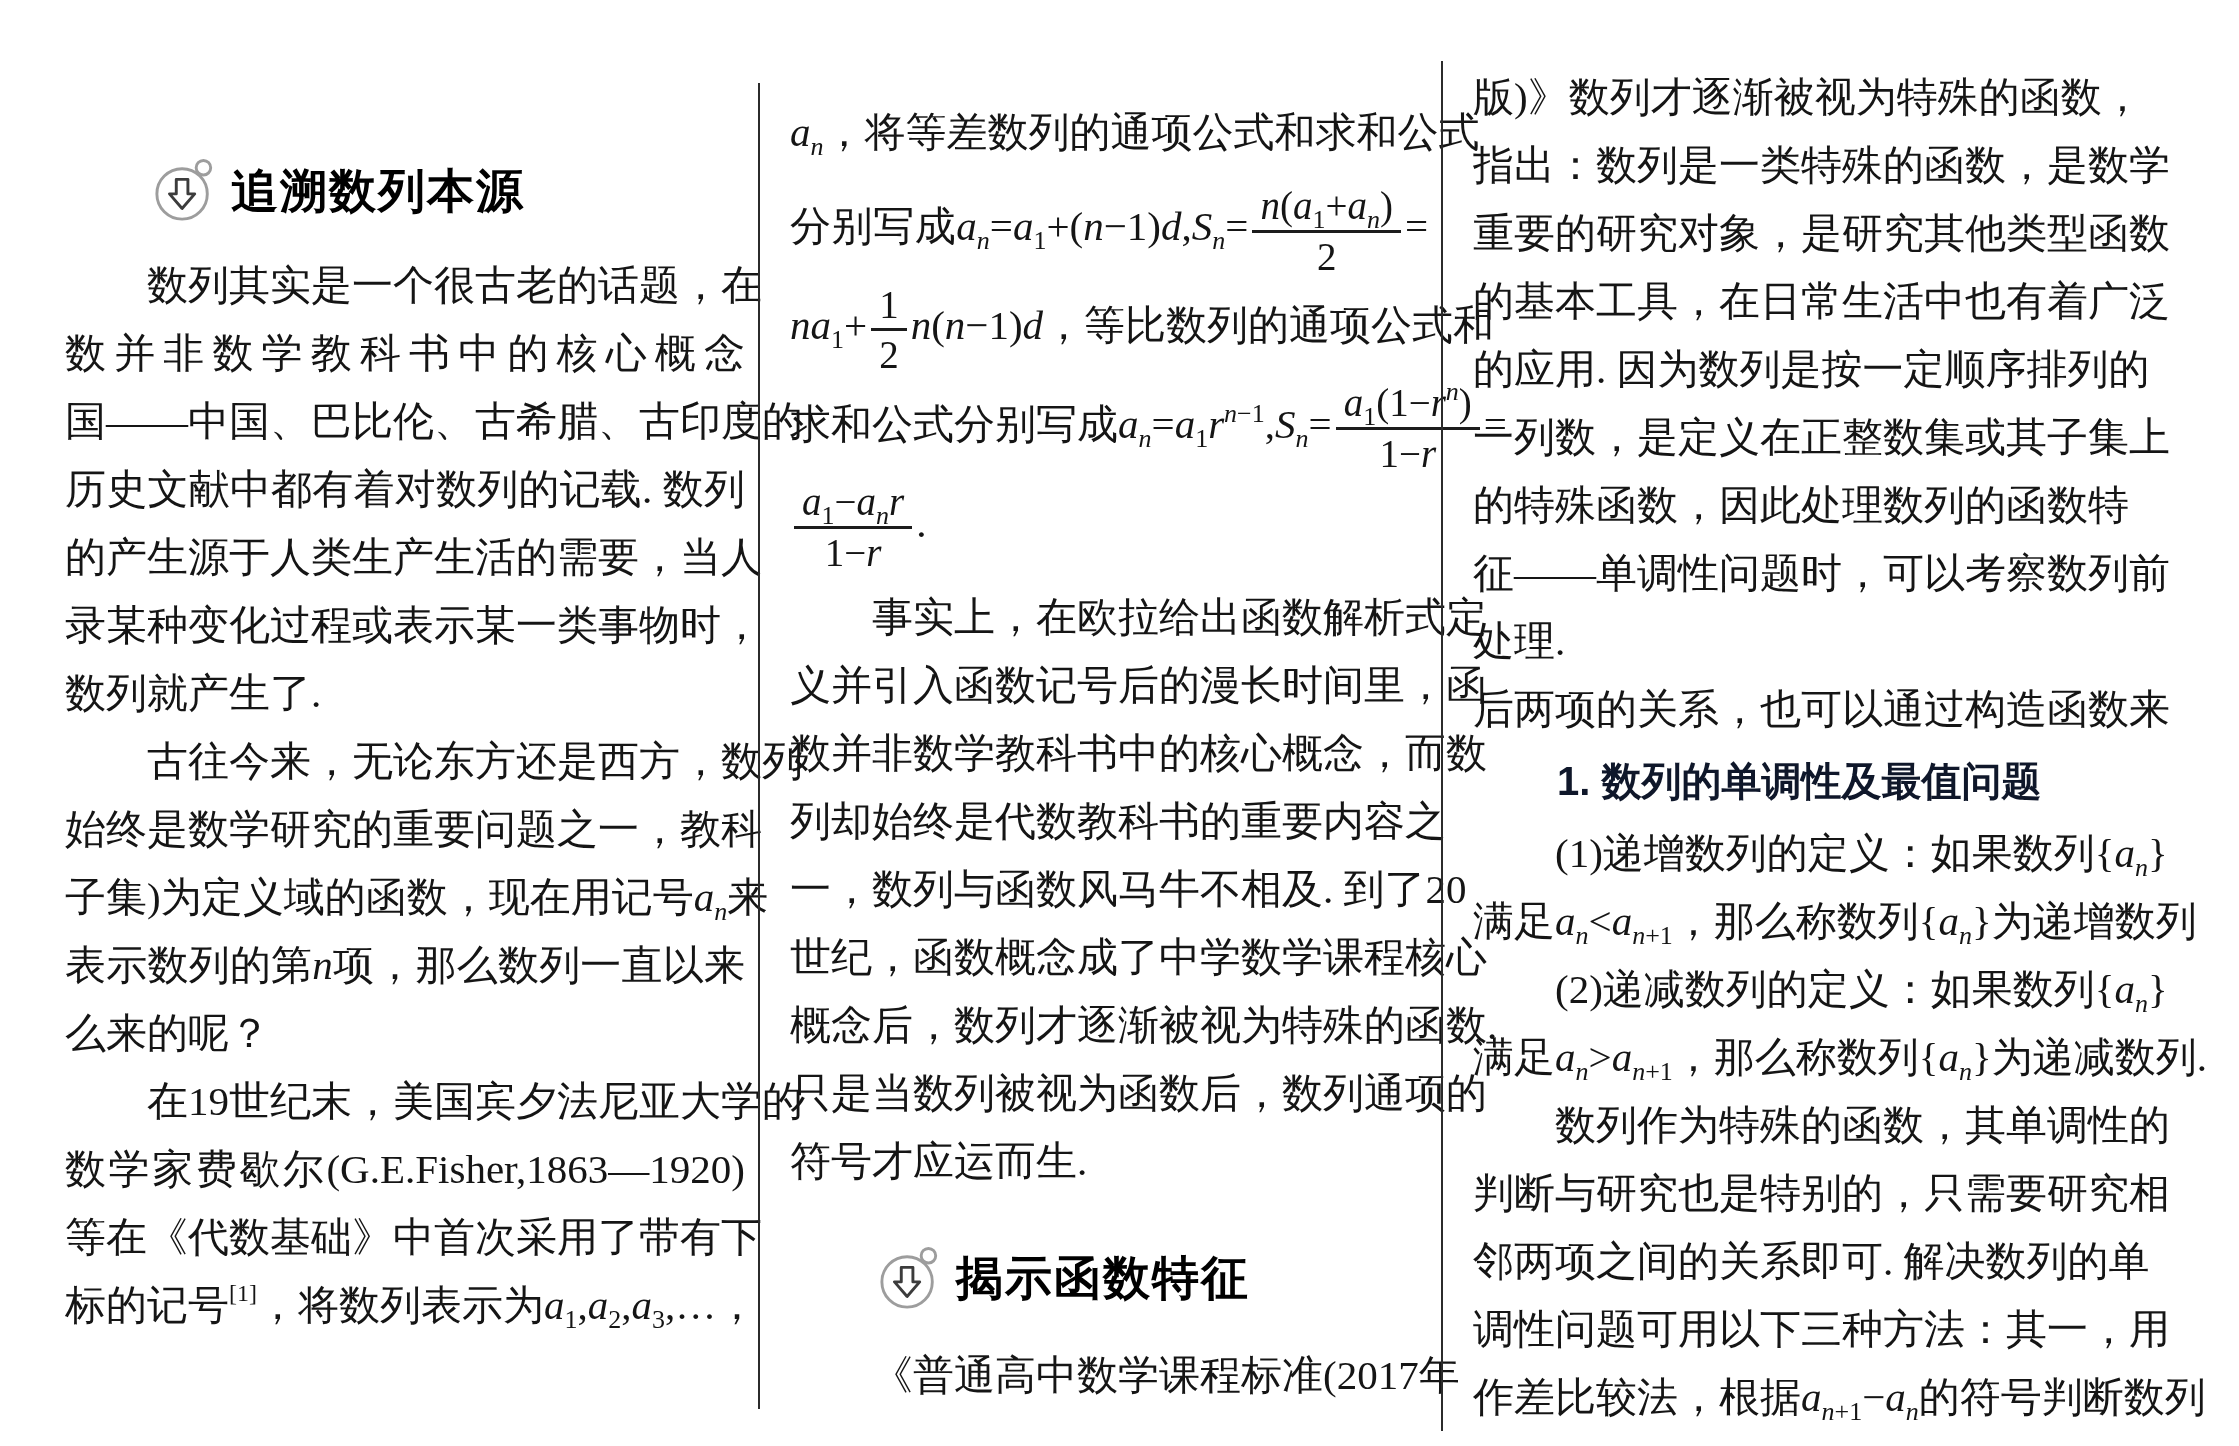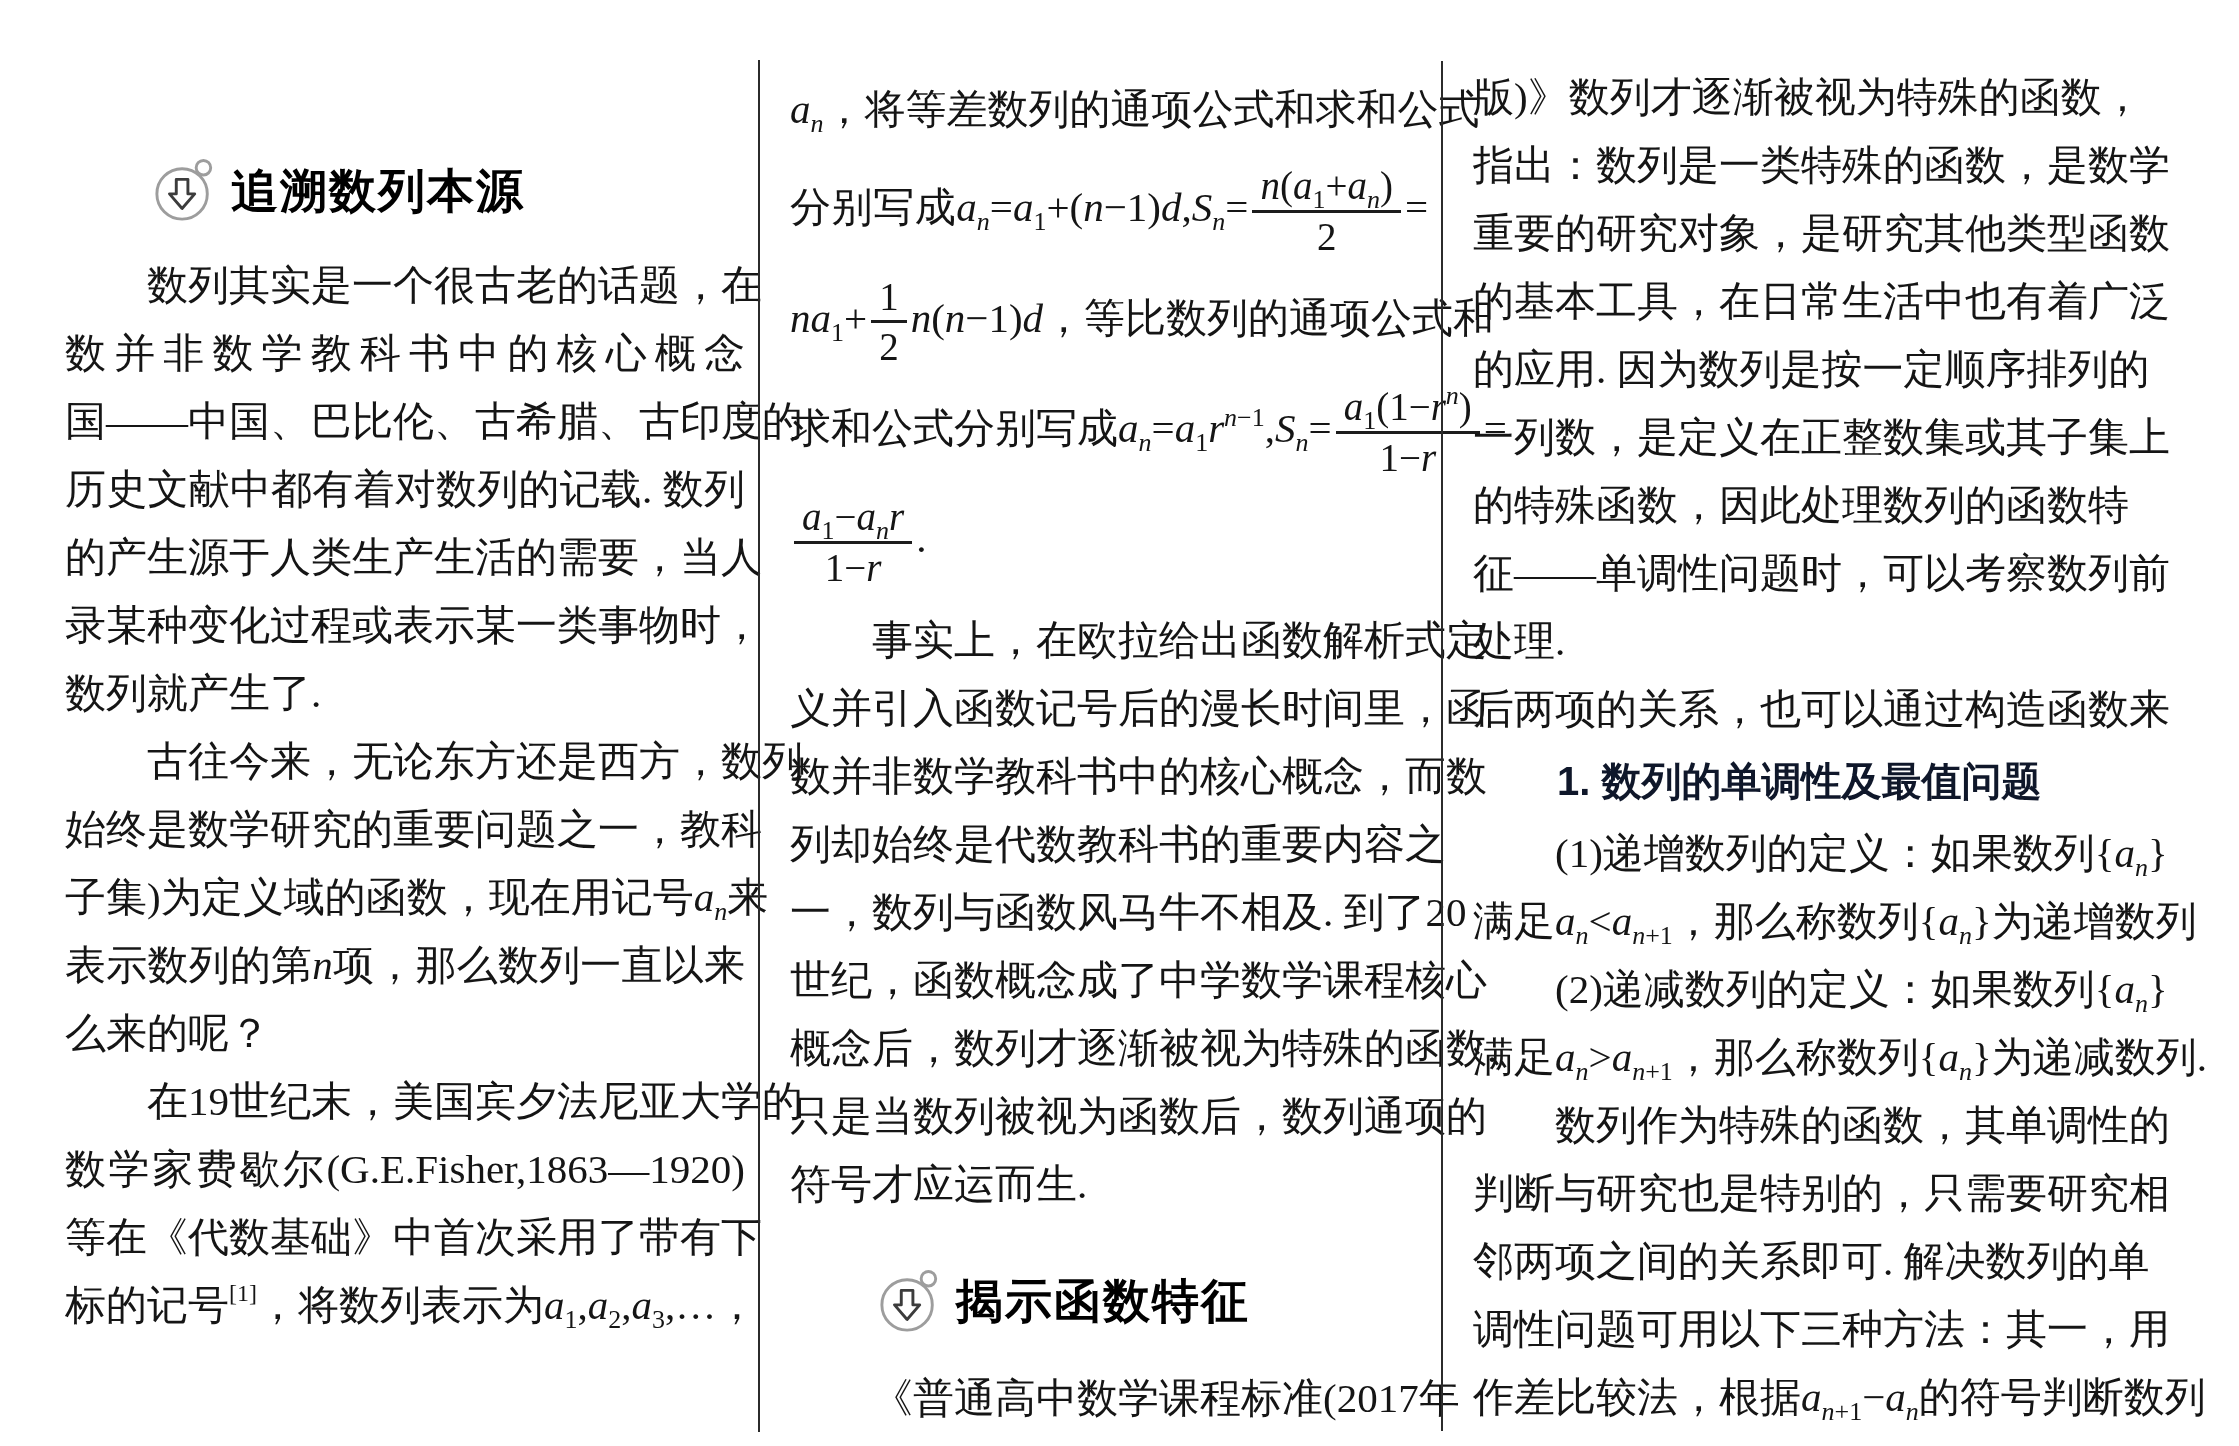--- a/index.html
+++ b/index.html
@@ -44,21 +44,21 @@
   sub { vertical-align:-9px; }
   sup { vertical-align:16px; }
   sup.ref { font-size:24px; vertical-align:18px; }
 
   .frac {
     display:inline-block;
     vertical-align:middle;
     text-align:center;
     line-height:1.12;
     font-size:39px;
-    margin:8px 4px;
+    margin:0 4px;
     text-align-last:center;
   }
   .frac .nu { display:block; padding:0 8px 2px 8px; }
   .frac .de { display:block; border-top:3px solid #1c1c1c; padding:2px 8px 0 8px; }
 
   .sec-head {
     display:flex;
     align-items:center;
     gap:14px;
     padding-left:88px;

